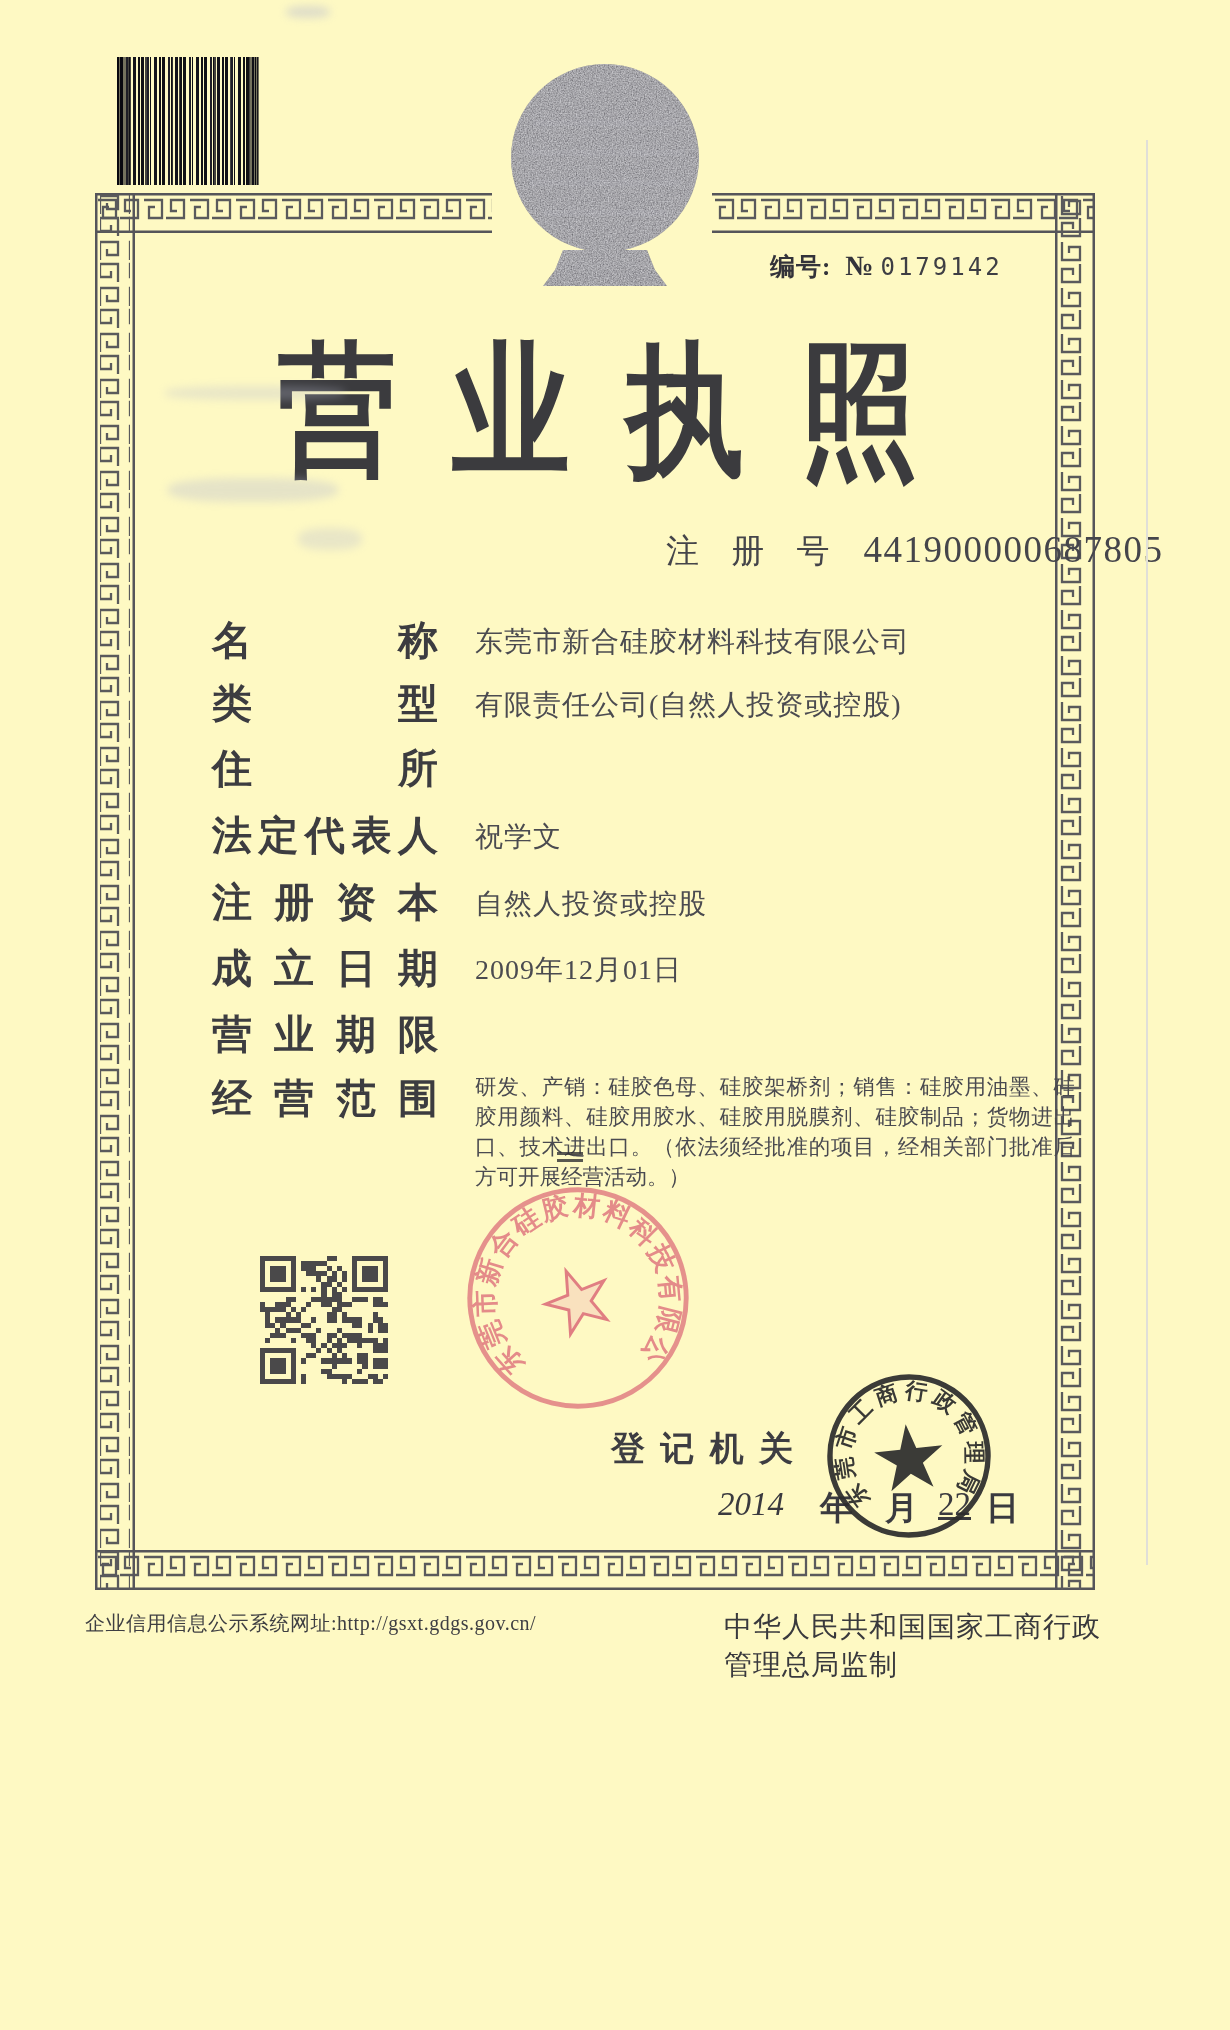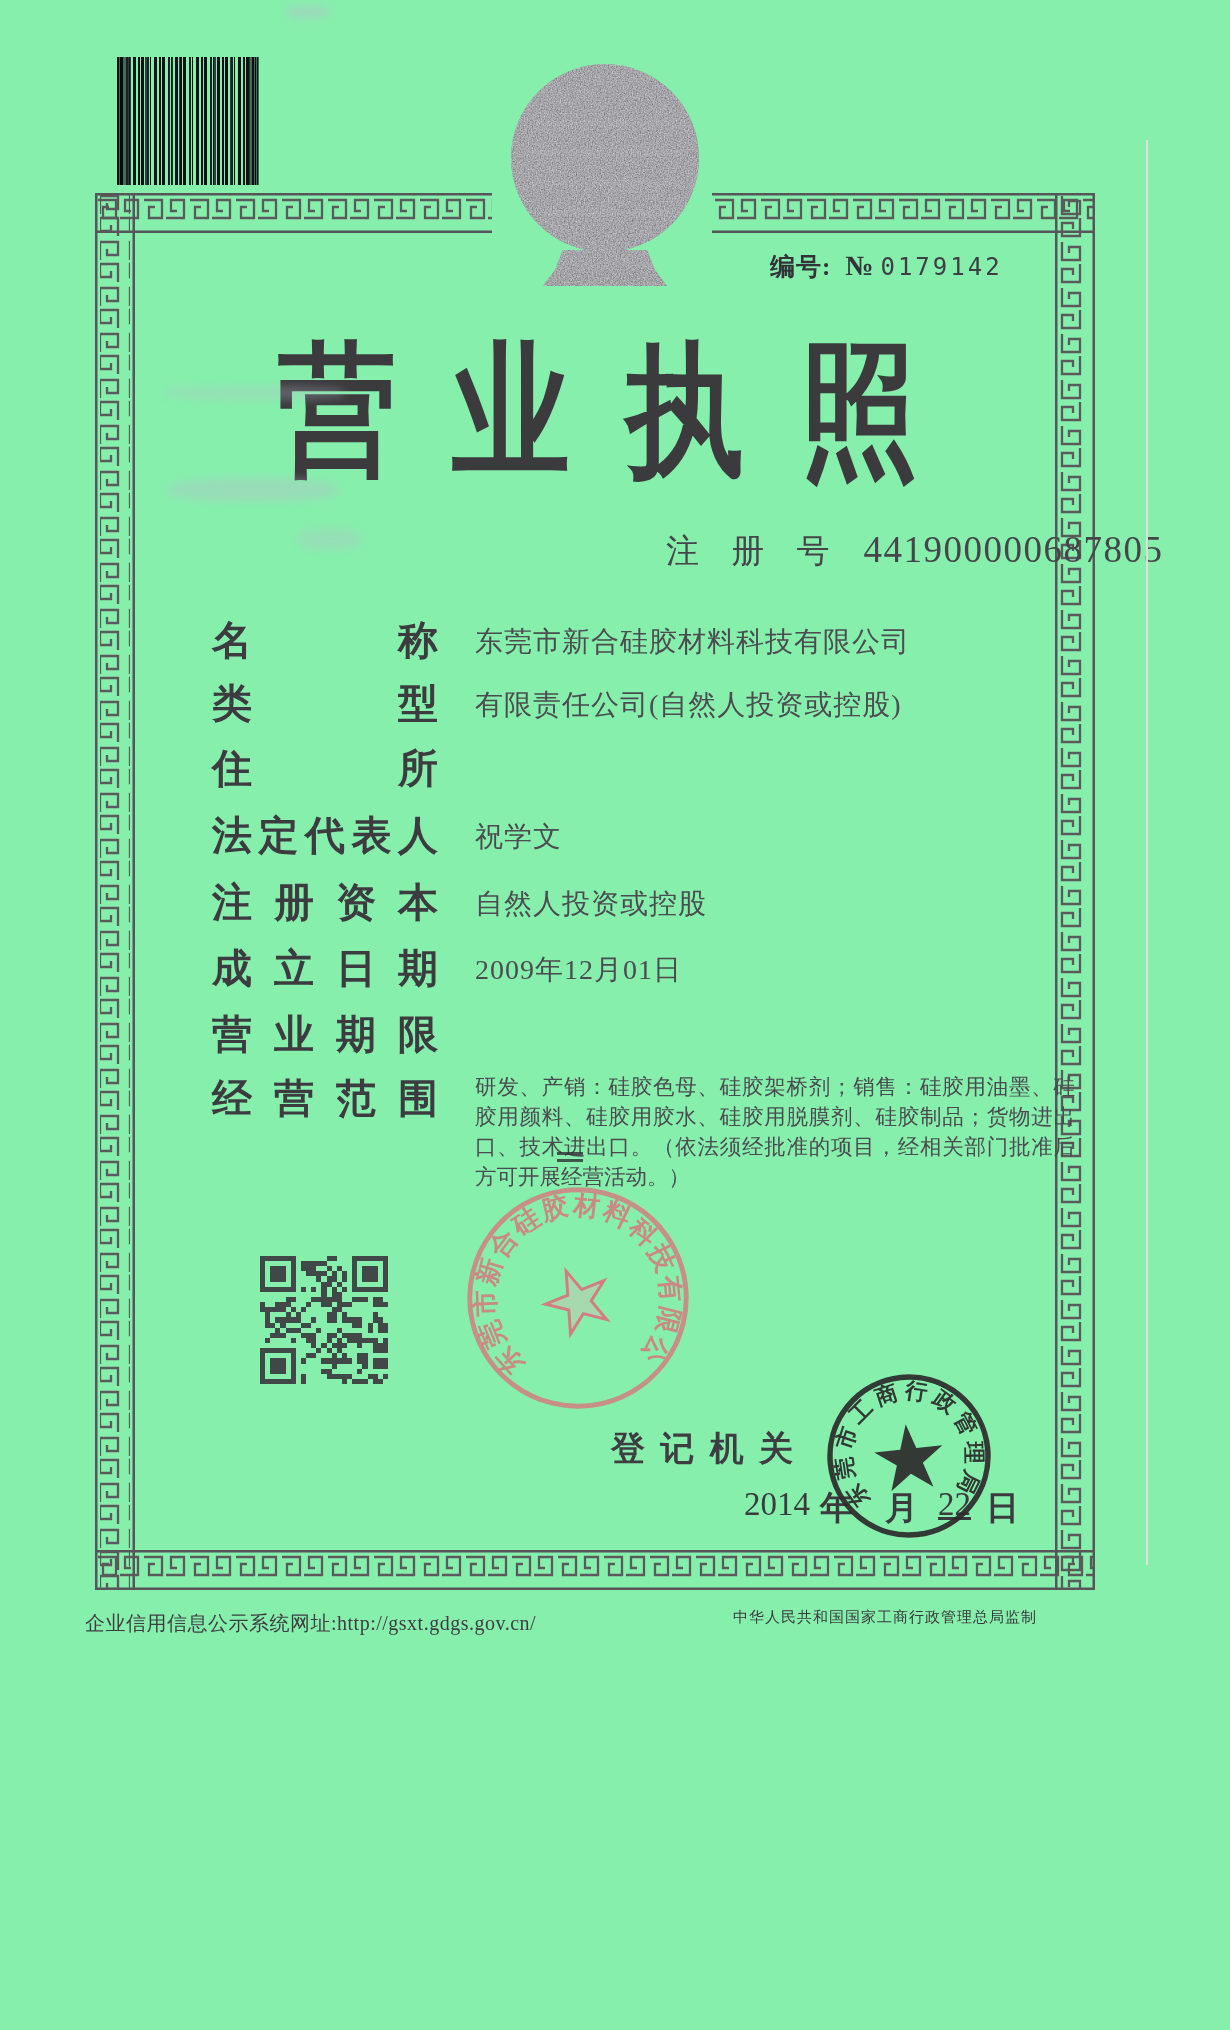--- a/index.html
+++ b/index.html
@@ -1,18 +1,18 @@
 <!DOCTYPE html>
 <html><head>
 <meta charset="utf-8">
 <style>
   html,body{margin:0;padding:0;background:#ffffff;}
   .page{
     position:relative;width:1230px;height:2030px;overflow:hidden;
-    background:#86efac;
+    background:#fef9c3;
     font-family:"Liberation Serif","DejaVu Serif",serif;
     color:#3a3a3c;
   }
   .abs{position:absolute;}
 
   
   .barcode{
     left:117px;top:57px;width:142px;height:128px;
     background:
       repeating-linear-gradient(90deg,#15151a 0 2px,transparent 2px 3px,#15151a 3px 6px,transparent 6px 9px,#23232b 9px 11px,transparent 11px 12px,#15151a 12px 13px,transparent 13px 16px,#191920 16px 19px,transparent 19px 21px),
@@ -73,26 +73,26 @@
   .qr{left:260px;top:1253px;width:128px;height:134px;filter:blur(.3px);opacity:.92;}
 
   
   .red-seal{left:459px;top:1181px;opacity:.88;}
   .black-stamp{left:823px;top:1370px;opacity:.93;}
 
   
   .issuer-line{left:611px;top:1426px;width:182px;display:flex;justify-content:space-between;
     font-size:34px;font-weight:bold;color:#3d3d42;}
   .date-line{top:1486px;font-size:33px;color:#3a3a3f;white-space:nowrap;}
-  .d-year{left:744px;} .d-yunit{left:820px;font-weight:bold;} .d-munit{left:885px;font-weight:bold;}
+  .d-year{left:718px;font-style:italic;} .d-yunit{left:820px;font-weight:bold;} .d-munit{left:885px;font-weight:bold;}
   .d-day{left:938px;text-decoration:underline;} .d-dunit{left:986px;font-weight:bold;}
 
   
   .footer-left{left:85px;top:1610px;font-size:20px;color:#3e3e42;letter-spacing:.5px;}
-  .footer-right{left:690px;top:1608px;width:390px;text-align:center;font-size:15px;color:#39393d;letter-spacing:1px;}
+  .footer-right{left:724px;top:1608px;width:390px;text-align:left;font-size:28px;color:#39393d;letter-spacing:1px;}
 
   
   .smudge{background:#b9bcd0;filter:blur(4px);border-radius:40%;}
   .edge-line{left:1146px;top:140px;width:2px;height:1425px;background:#e0dfd8;}
 </style>
 </head>
 <body>
 
 <div class="page">
 

